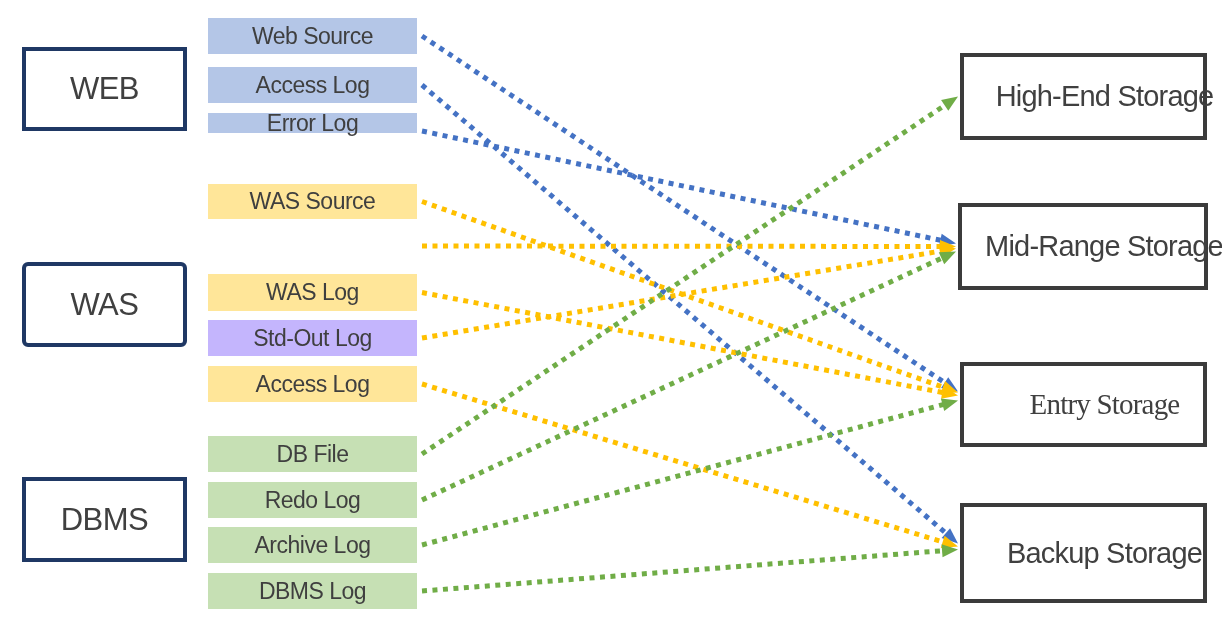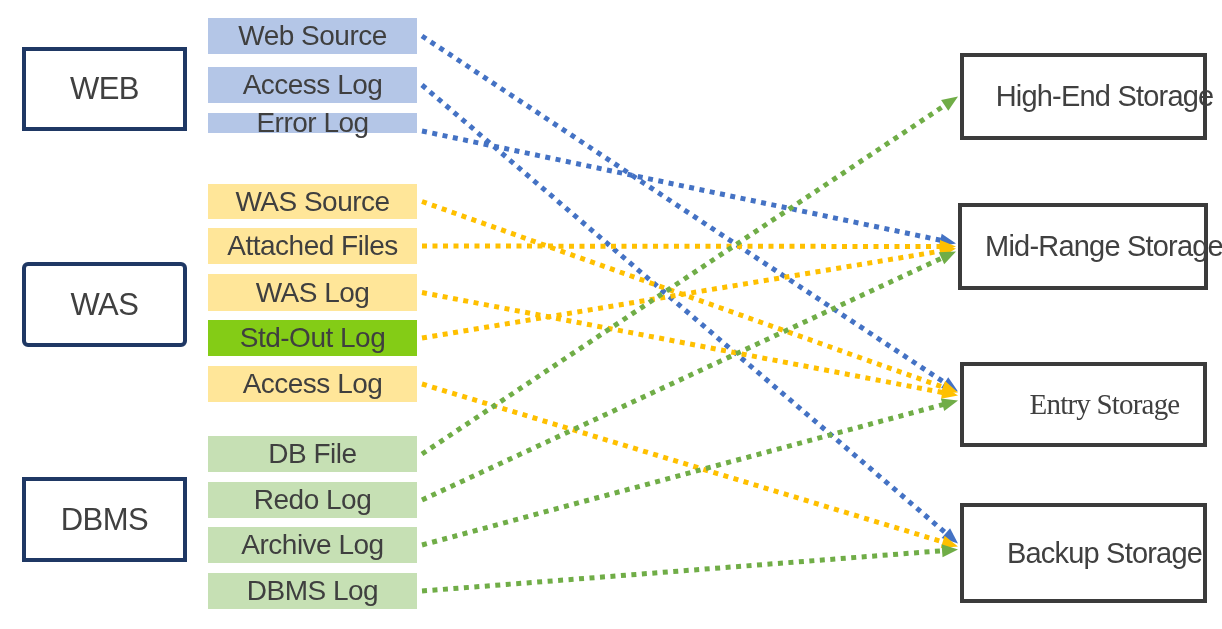--- a/index.html
+++ b/index.html
@@ -15,21 +15,21 @@
     box-sizing:border-box;
   }
   .server-box .lbl{
     font-size:31px;color:#404040;letter-spacing:-0.5px;white-space:nowrap;
   }
   .item-bar{
     position:absolute;display:flex;align-items:center;justify-content:center;
     box-sizing:border-box;
   }
   .item-bar .lbl{
-    font-size:28px;color:#3f3f3f;letter-spacing:-0.5px;white-space:nowrap;
+    font-size:23px;color:#3f3f3f;letter-spacing:-0.5px;white-space:nowrap;
   }
   .storage-box{
     position:absolute;background:#ffffff;border:4px solid #3b3b3b;
     display:flex;align-items:center;justify-content:center;
     box-sizing:border-box;
     padding-left:42px;
   }
   .storage-box .lbl{
     font-size:29px;color:#404040;letter-spacing:-0.8px;white-space:nowrap;
   }
@@ -78,27 +78,24 @@
     </div>
     <div class="item-bar" style="left: 208px; top: 67px; width: 209px; height: 36px; background: rgb(180, 198, 231);">
       <span class="lbl">Access Log</span>
     </div>
     <div class="item-bar" style="left: 208px; top: 113px; width: 209px; height: 20px; background: rgb(180, 198, 231);">
       <span class="lbl">Error Log</span>
     </div>
     <div class="item-bar" style="left: 208px; top: 184px; width: 209px; height: 35px; background: rgb(255, 230, 153);">
       <span class="lbl">WAS Source</span>
     </div>
-    <div class="item-bar" style="left: 208px; top: 228px; width: 209px; height: 36px; background: rgb(255, 230, 153);">
-      <span class="lbl">Attached Files</span>
-    </div>
     <div class="item-bar" style="left: 208px; top: 274px; width: 209px; height: 37px; background: rgb(255, 230, 153);">
       <span class="lbl">WAS Log</span>
     </div>
-    <div class="item-bar" style="left: 208px; top: 320px; width: 209px; height: 36px; background: #84cc16;">
+    <div class="item-bar" style="left: 208px; top: 320px; width: 209px; height: 36px; background: #c4b5fd;">
       <span class="lbl">Std-Out Log</span>
     </div>
     <div class="item-bar" style="left: 208px; top: 366px; width: 209px; height: 36px; background: rgb(255, 230, 153);">
       <span class="lbl">Access Log</span>
     </div>
     <div class="item-bar" style="left: 208px; top: 436px; width: 209px; height: 36px; background: rgb(198, 224, 180);">
       <span class="lbl">DB File</span>
     </div>
     <div class="item-bar" style="left: 208px; top: 482px; width: 209px; height: 36px; background: rgb(198, 224, 180);">
       <span class="lbl">Redo Log</span>

